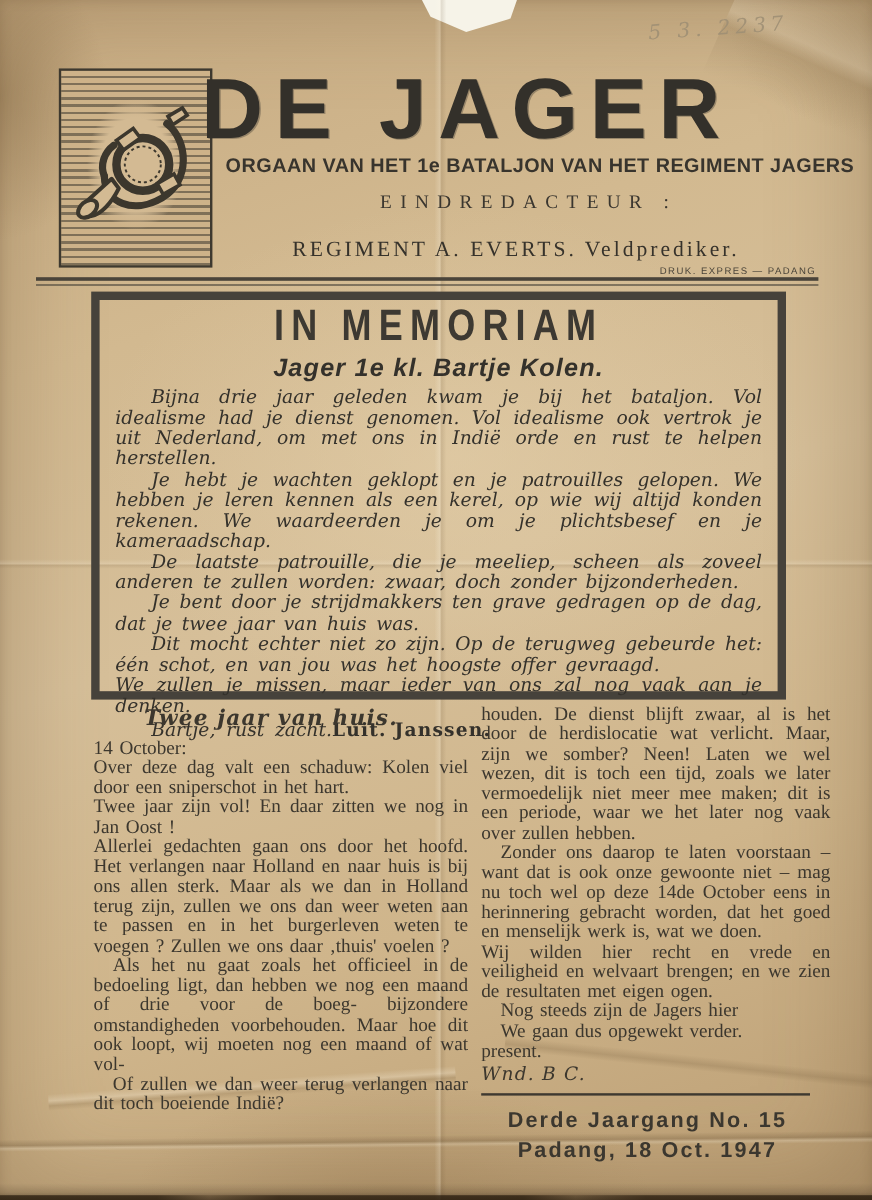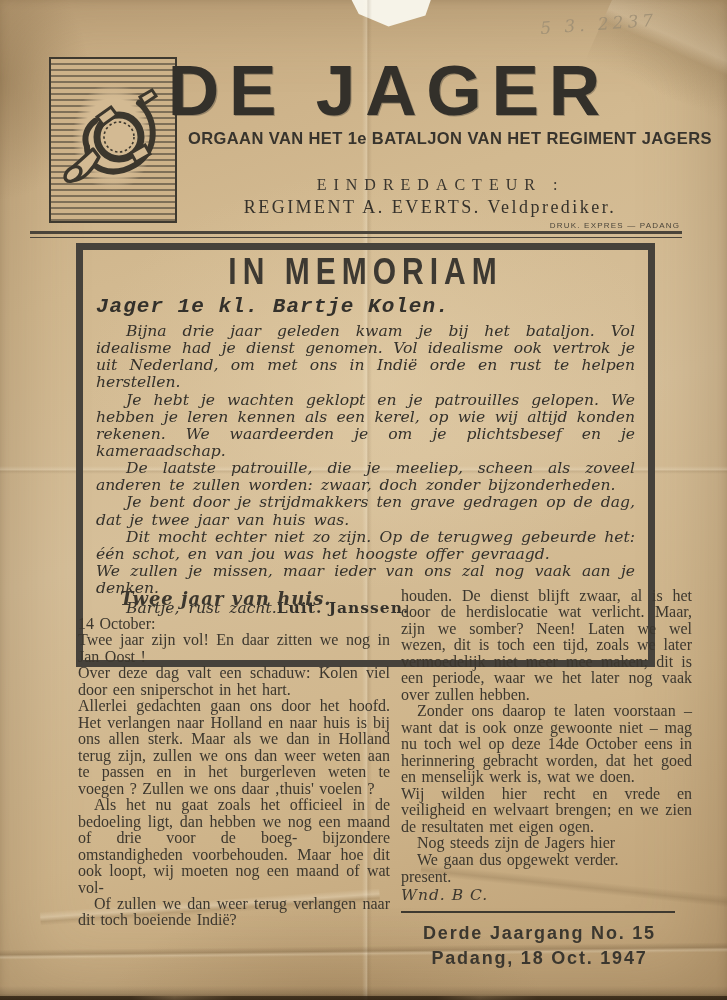--- a/index.html
+++ b/index.html
@@ -48,36 +48,36 @@
       #cdb289;}
   .logo-box svg{position:absolute;left:6px;top:18px;}
 
   
   .masthead{position:absolute;left:188px;top:52px;width:505px;text-align:left;color:#33302a;}
   .title{font-family:"Liberation Sans",sans-serif;font-weight:900;font-size:66px;line-height:70px;
     letter-spacing:9px;transform:scale(1.08,1.08);transform-origin:center top;white-space:nowrap;
     text-shadow:1px 1px 0 rgba(51,48,42,.35);}
   .subtitle{margin-top:7px;font-family:"Liberation Sans",sans-serif;font-weight:700;font-size:16.5px;
     letter-spacing:.4px;white-space:nowrap;color:#38342d;}
-  .editor-label{position:absolute;left:188px;top:176px;width:505px;text-align:center;
+  .editor-label{position:absolute;left:188px;top:160px;width:505px;text-align:center;
     font-size:16px;letter-spacing:7px;color:#3a362f;}
   .editor-name{position:absolute;left:150px;top:197px;width:560px;text-align:center;
     font-size:18px;letter-spacing:2.5px;color:#36322b;}
   .printer{position:absolute;left:540px;top:221px;width:150px;text-align:center;
     font-family:"Liberation Sans",sans-serif;font-size:8px;letter-spacing:1.2px;color:#4b453a;}
   .rule-double{position:absolute;left:30px;top:231px;width:652px;height:3px;
     border-top:3px solid #4a443a;border-bottom:1px solid #4a443a;}
 
   
-  .memoriam{position:absolute;left:76px;top:243px;width:579px;height:424px;
+  .memoriam{position:absolute;left:76px;top:243px;width:579px;height:340px;
     border:7px solid #46423b;box-sizing:border-box;padding:3px 13px 0 13px;color:#34312b;}
   .mem-heading{text-align:center;font-family:"Liberation Sans",sans-serif;font-weight:700;
     font-size:30px;letter-spacing:6px;line-height:38px;transform:scaleY(1.22);transform-origin:center;
     color:#3d3932;}
-  .mem-sub{font-family:Liberation Mono, monospace;font-style:italic;font-weight:700;
+  .mem-sub{text-align:center;font-family:Liberation Sans, sans-serif;font-style:italic;font-weight:700;
     font-size:21px;line-height:27px;margin-top:2px;letter-spacing:1px;}
   .mem-body{margin-top:3px;font-family:"DejaVu Serif",serif;font-style:italic;font-size:15.6px;
     line-height:1.10;word-spacing:3px;text-align:justify;}
   .mem-body p{margin:0;text-indent:30px;}
   .mem-body p.noindent{text-indent:0;}
   .mem-close{display:flex;align-items:baseline;
     padding:1px 105px 0 30px;font-family:"DejaVu Serif",serif;}
   .mem-close .closing{font-style:italic;font-size:15.6px;word-spacing:4px;}
   .mem-close .signature{font-weight:700;font-size:15.5px;letter-spacing:1px;}
 
@@ -156,22 +156,22 @@
     <div class="mem-close">
       <span class="closing">Bartje, rust zacht.</span>
       <span class="signature">Luit. Janssen.</span>
     </div>
   </div>
 
   <div class="columns">
     <div class="col col-left">
       <div class="article-title">Twee jaar van huis.</div>
       <p>14 October:</p>
+      <p>Over deze dag valt een schaduw: Kolen viel door een sniperschot in het hart.</p>
       <p>Twee jaar zijn vol! En  daar zitten we nog in Jan Oost !</p>
-      <p>Over deze dag valt een schaduw: Kolen viel door een sniperschot in het hart.</p>
       <p>Allerlei gedachten gaan ons door het hoofd. Het verlangen naar Holland en naar huis is bij ons allen sterk. Maar als we dan in Holland terug zijn, zullen we ons dan weer weten aan te passen en in het burgerleven weten te voegen ?  Zullen we ons daar ‚thuis' voelen ?</p>
       <p class="indent">Als het nu gaat zoals het officieel in de bedoeling ligt, dan hebben we nog een maand of drie voor de boeg- bijzondere omstandigheden voorbehouden. Maar hoe dit ook loopt, wij moeten nog een maand of wat vol-</p>
       <p class="indent">Of zullen we dan weer terug verlangen naar dit toch boeiende Indië?</p>
     </div>
     <div class="col col-right">
       <p>houden. De dienst blijft zwaar, al is het door de herdislocatie wat verlicht. Maar, zijn we somber? Neen! Laten we wel wezen, dit is toch een tijd, zoals we later vermoedelijk niet meer mee maken; dit is een periode, waar we het later nog vaak over zullen hebben.</p>
       <p class="indent">Zonder ons daarop te laten voorstaan – want dat is ook onze gewoonte niet – mag nu toch wel op deze 14de October eens in herinnering gebracht worden, dat het goed en menselijk werk is, wat we doen.</p>
       <p>Wij wilden hier recht en vrede en veiligheid en welvaart brengen; en we zien de resultaten met eigen ogen.</p>
       <p class="indent">Nog steeds zijn de Jagers hier</p>
       <p class="indent">We gaan dus opgewekt verder.</p>

